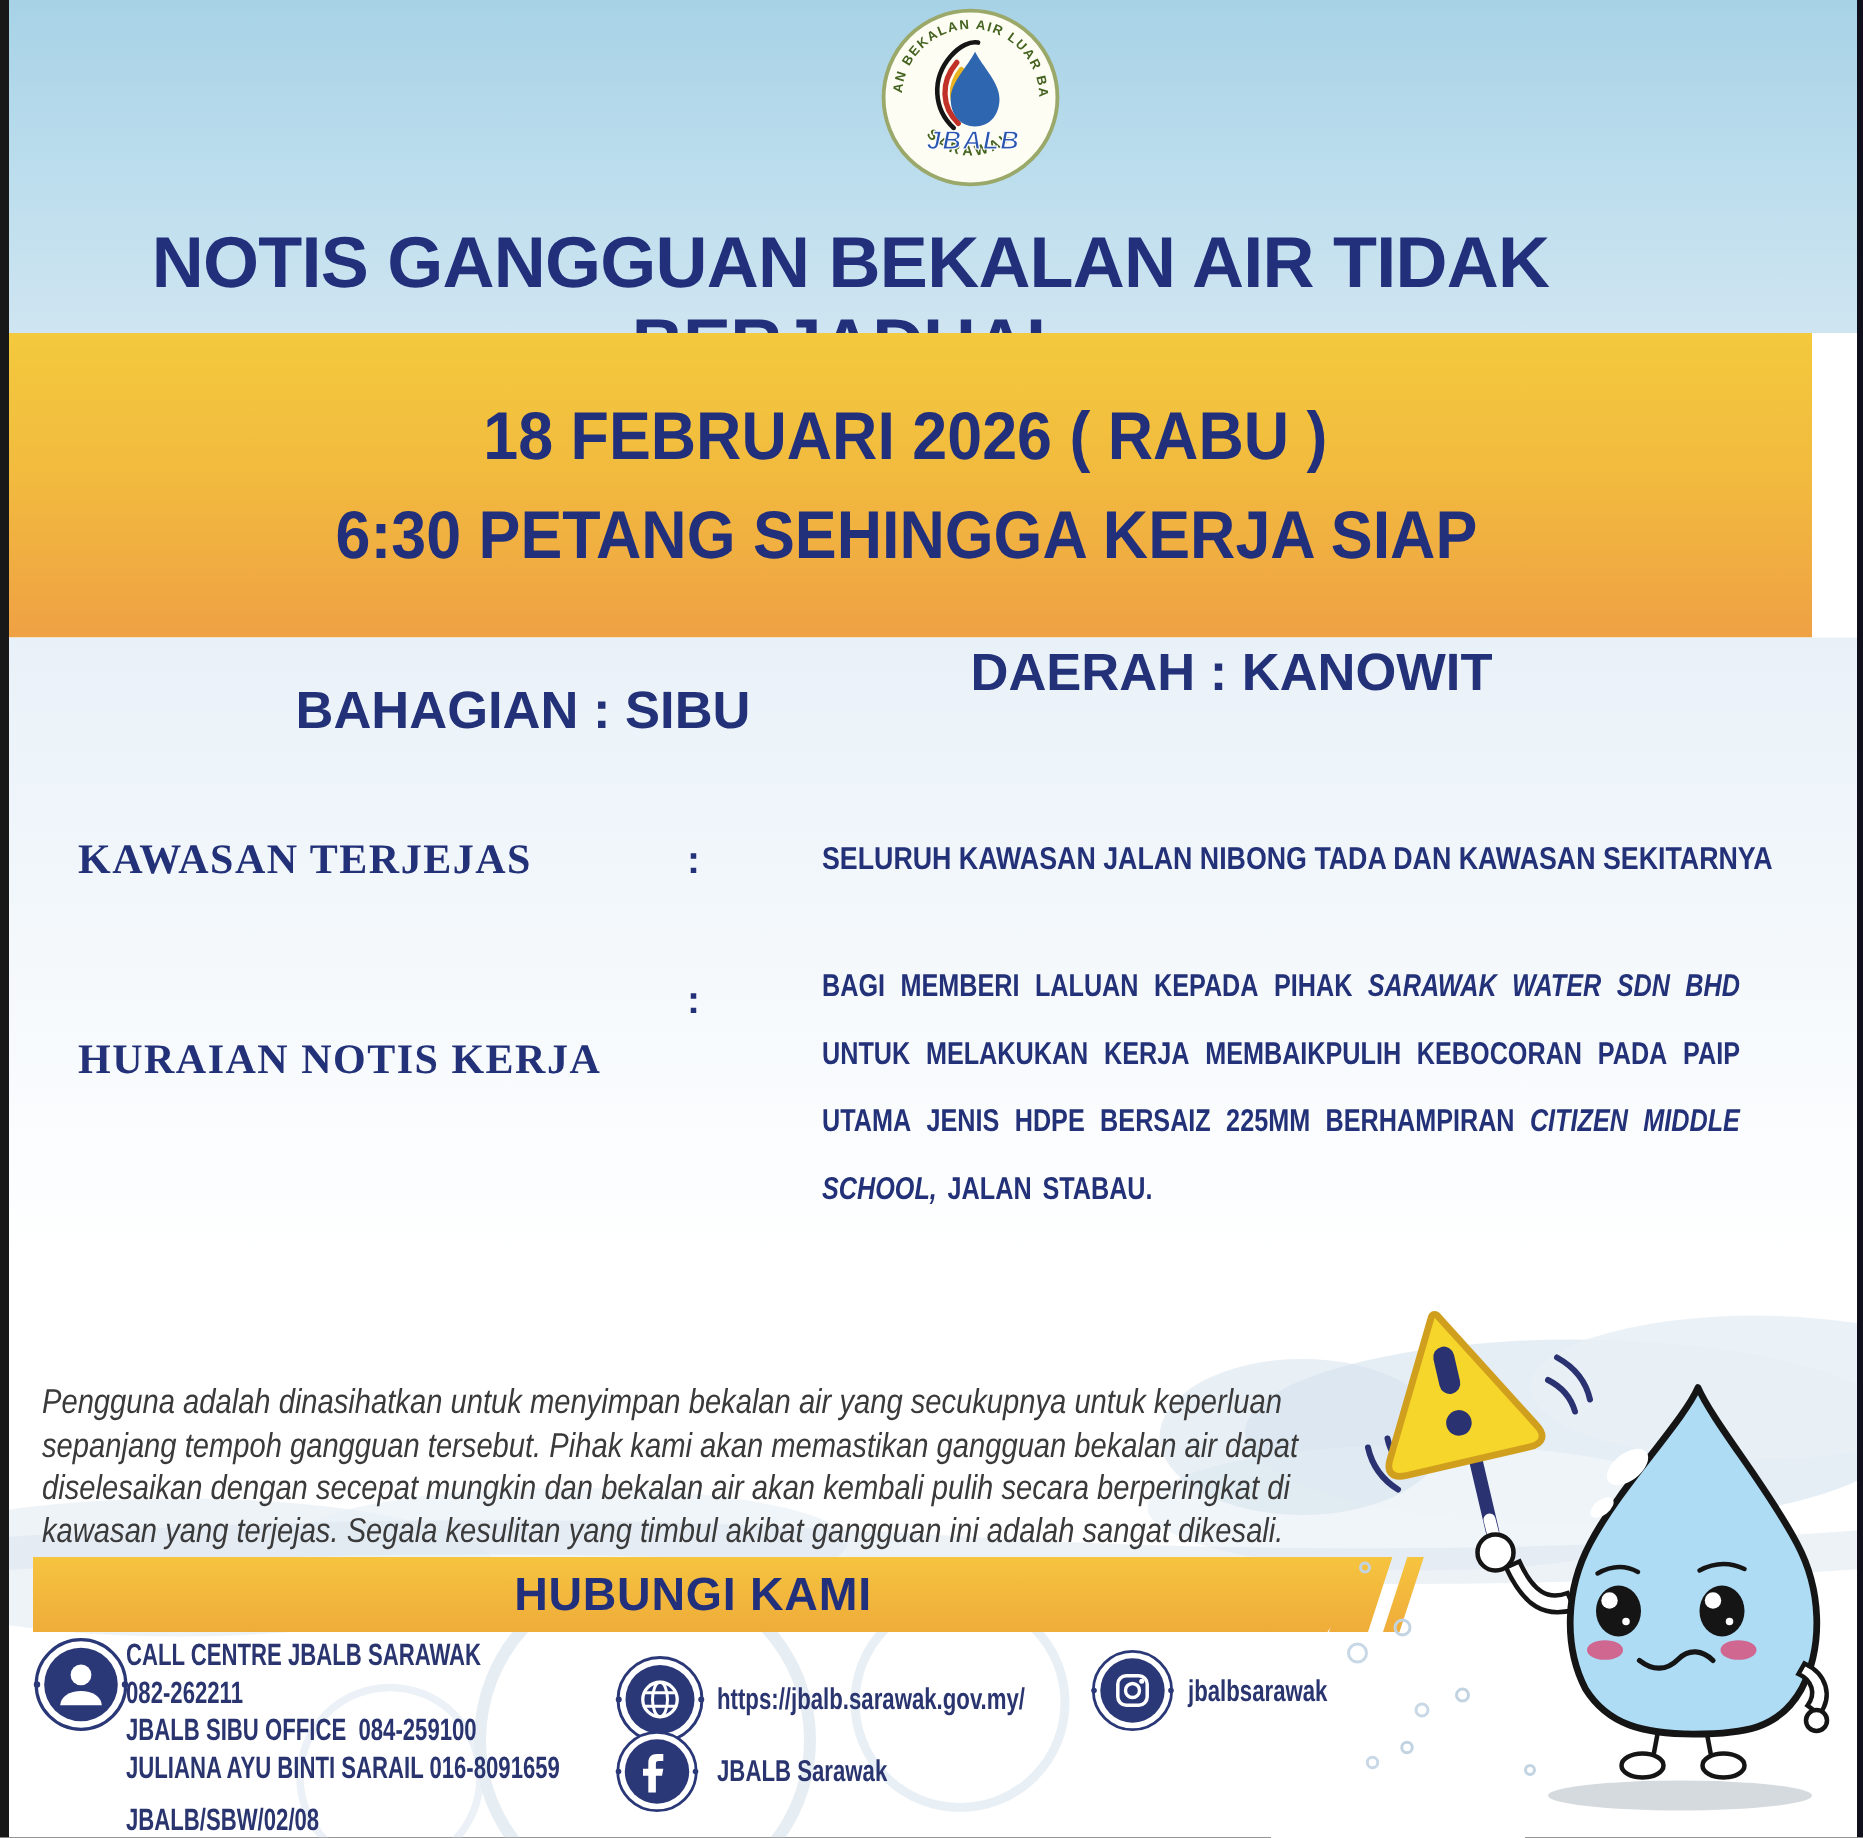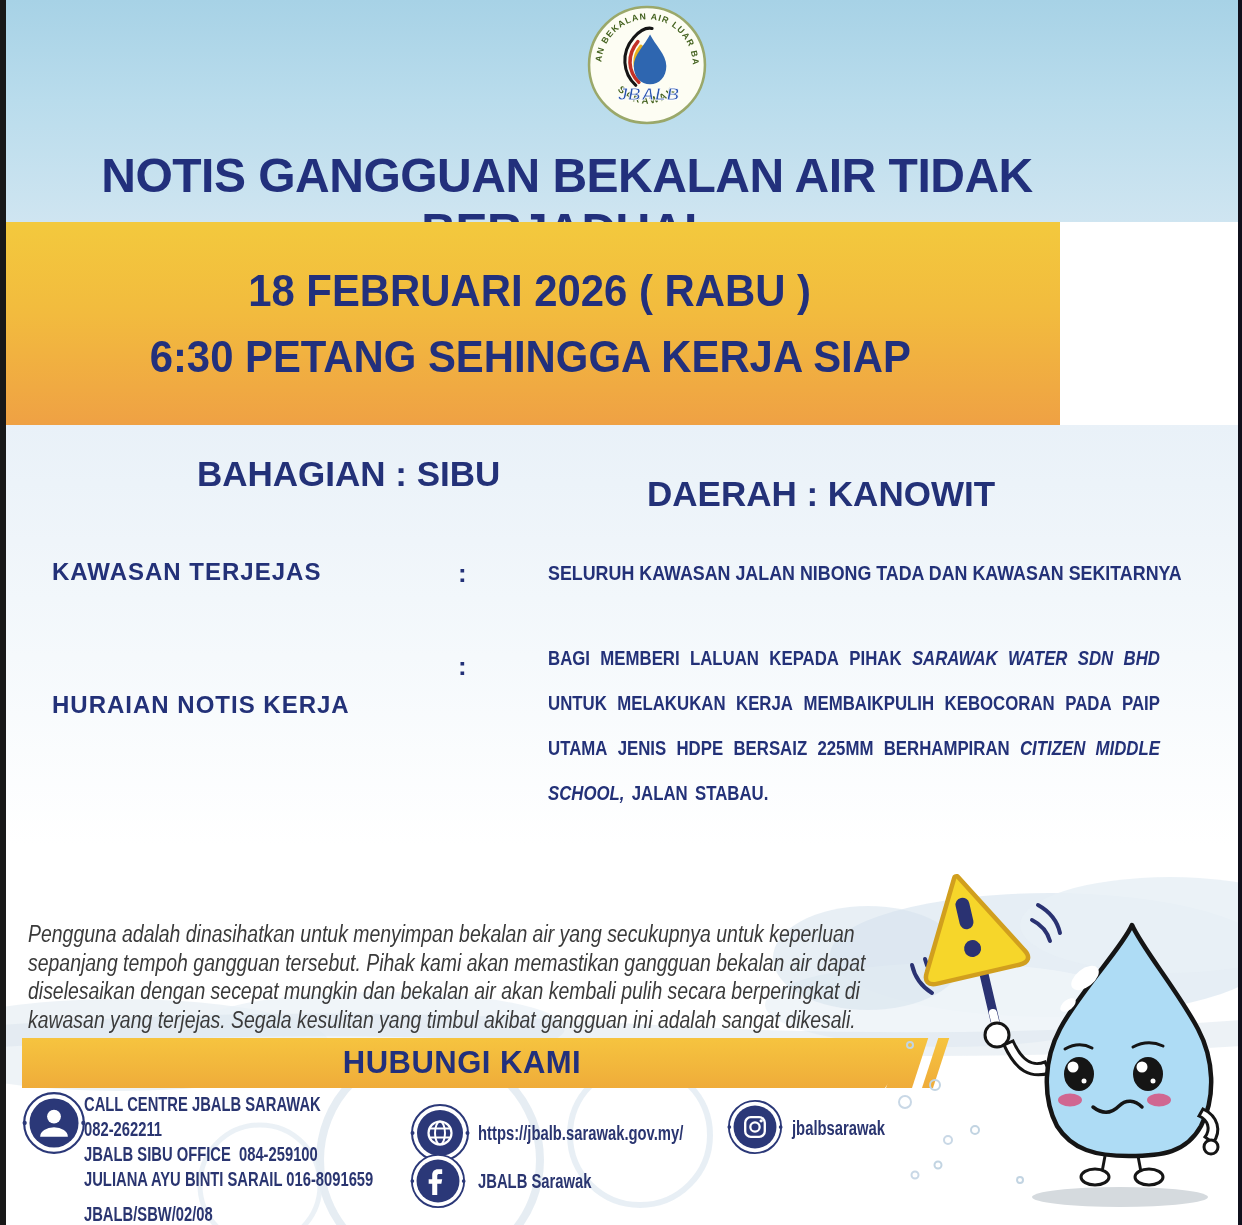--- a/index.html
+++ b/index.html
@@ -8,30 +8,30 @@
   .abs{position:absolute;}
   
   .edge-left{position:absolute;left:0;top:0;width:6px;height:1225px;background:#181818;z-index:50;}
   .edge-right{position:absolute;right:0;top:0;width:4px;height:1225px;background:#10101c;z-index:50;}
   
   .sky{position:absolute;left:0;top:0;width:1242px;height:222px;
        background:linear-gradient(180deg,#a7d2e6 0%,#b9dcec 45%,#cfe5f1 100%);}
   .title{position:absolute;left:0;top:148px;width:1134px;text-align:center;
          font-size:48px;font-weight:bold;color:#22307c;letter-spacing:-.5px;}
   
-  .banner{position:absolute;left:0;top:222px;width:1060px;height:203px;
+  .banner{position:absolute;left:0;top:222px;width:1208px;height:203px;
           background:linear-gradient(180deg,#f3c93d 0%,#f2bb3e 45%,#efa144 100%);
           display:flex;flex-direction:column;align-items:center;justify-content:center;gap:14px;}
   .banner .bl{font-size:45px;font-weight:bold;color:#22307c;transform:scaleX(.93);white-space:nowrap;}
   
   .mainbg{position:absolute;left:0;top:425px;width:1242px;height:420px;
           background:linear-gradient(180deg,#e9f1f8 0%,#f5f9fc 55%,#ffffff 100%);}
   .navy{color:#233178;font-weight:bold;}
   .region{font-size:35px;line-height:1;white-space:nowrap;}
-  .lab{font-size:24px;letter-spacing:1px;line-height:1;white-space:nowrap;}
+  .lab{font-size:28px;letter-spacing:1px;line-height:1;white-space:nowrap;font-family:Liberation Serif, serif;}
   .colon{font-size:26px;line-height:1;}
   .kval{font-size:21px;line-height:1.2;white-space:nowrap;transform:scaleX(.85);transform-origin:0 0;}
   .jwrap{position:absolute;left:548px;top:646px;width:765px;transform:scaleX(.8);transform-origin:0 0;
          font-size:21px;font-weight:bold;color:#233178;}
   .jline{display:flex;justify-content:space-between;height:45px;}
   .jline.jlast{justify-content:flex-start;gap:9px;}
   .jline .it{font-style:italic;}
   
   .advisory{position:absolute;left:28px;top:920px;width:1060px;font-size:23px;line-height:28.5px;
             font-style:italic;color:#3a3a3a;white-space:pre-line;transform:scaleX(.845);
@@ -104,21 +104,21 @@
     <path d="M0,185 Q310,163 620,183 T1242,180 L1242,206 Q930,226 620,206 T0,207 Z" fill="#d8e3ec" opacity=".45"></path>
     <circle cx="430" cy="320" r="110" stroke="#dce6ee" stroke-width="8" fill="none" opacity=".7"></circle>
     <circle cx="640" cy="295" r="70" stroke="#e2ebf2" stroke-width="6" fill="none" opacity=".8"></circle>
     <circle cx="260" cy="345" r="60" stroke="#e6eef4" stroke-width="5" fill="none" opacity=".8"></circle>
     <circle cx="905" cy="262" r="6" stroke="#c9d8e6" stroke-width="2" fill="none"></circle>
     <circle cx="948" cy="300" r="4" stroke="#c9d8e6" stroke-width="2" fill="none"></circle>
     <circle cx="915" cy="335" r="3.5" stroke="#c9d8e6" stroke-width="2" fill="none"></circle>
   </svg>
 
   <div class="abs navy region z2" style="left:197px;top:456px;">BAHAGIAN : SIBU</div>
-  <div class="abs navy region z2" style="left:647px;top:476px;">DAERAH : KANOWIT</div>
+  <div class="abs navy region z2" style="left:647px;top:431px;">DAERAH : KANOWIT</div>
 
   <div class="abs navy lab z2" style="left:52px;top:560px;">KAWASAN TERJEJAS</div>
   <div class="abs navy colon z2" style="left:458px;top:560px;">:</div>
   <div class="abs navy kval z2" style="left:548px;top:560px;font-weight:bold;">SELURUH KAWASAN JALAN NIBONG TADA DAN KAWASAN SEKITARNYA</div>
 
   <div class="abs navy lab z2" style="left:52px;top:653px;margin-top:40px;">HURAIAN NOTIS KERJA</div>
   <div class="abs navy colon z2" style="left:458px;top:653px;">:</div>
   <div class="jwrap z2">
       <div class="jline">
         <span>BAGI</span>

